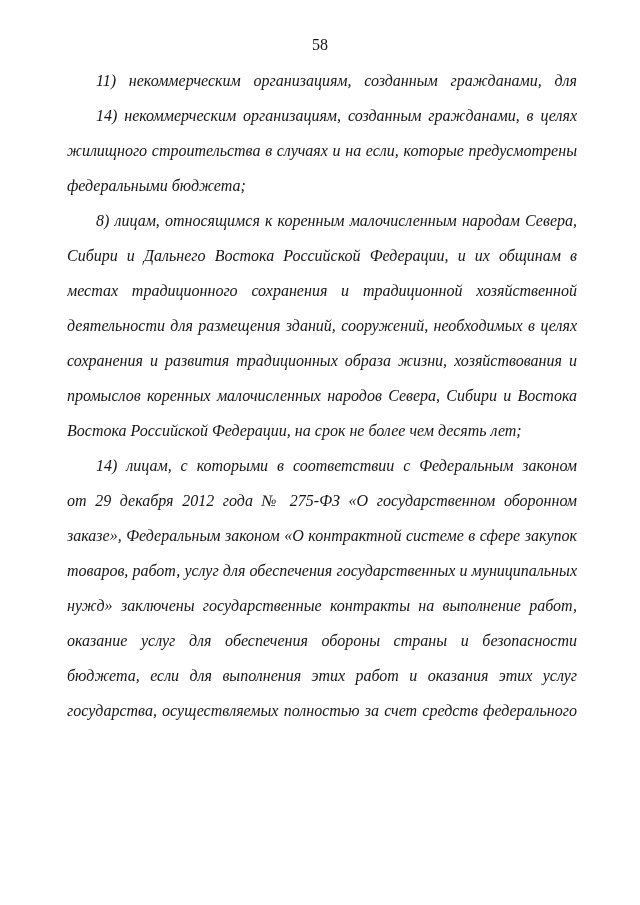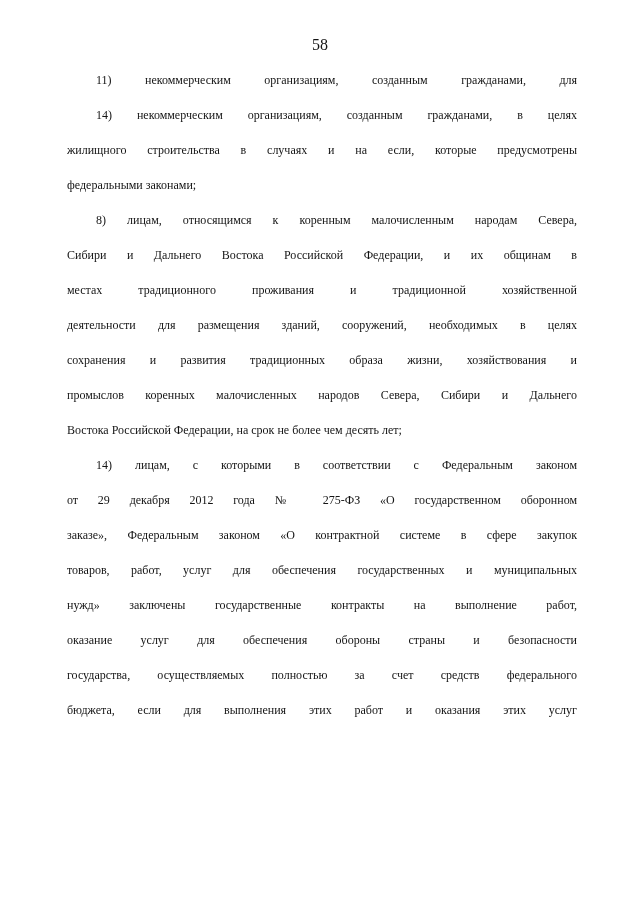--- a/index.html
+++ b/index.html
@@ -31,24 +31,25 @@
     left: 67px;
     width: 510px;
   }
   .paragraph {
     margin: 0;
     padding: 0;
   }
   .line {
     height: 35px;
     line-height: 35px;
-    font-size: 12px;
+    font-size: 16px;
     white-space: normal;
     overflow: hidden;
     text-align: left;
+    font-style: italic;
   }
   .line.just {
     text-align: justify;
     text-align-last: justify;
   }
   .line.first {
     text-indent: 29px;
   }
 </style>
 </head>
@@ -56,35 +57,35 @@
 
 <div class="page">
   <div class="page-number">58</div>
   <div class="text-block">
       <div class="paragraph">
         <div class="line first just">11) некоммерческим организациям, созданным гражданами, для</div>
       </div>
       <div class="paragraph">
         <div class="line first just">14) некоммерческим организациям, созданным гражданами, в целях</div>
         <div class="line just">жилищного строительства в случаях и на если, которые предусмотрены</div>
-        <div class="line">федеральными законами;</div>
+        <div class="line">федеральными бюджета;</div>
       </div>
       <div class="paragraph">
         <div class="line first just">8) лицам, относящимся к коренным малочисленным народам Севера,</div>
         <div class="line just">Сибири и Дальнего Востока Российской Федерации, и их общинам в</div>
-        <div class="line just">местах традиционного проживания и традиционной хозяйственной</div>
+        <div class="line just">местах традиционного сохранения и традиционной хозяйственной</div>
         <div class="line just">деятельности для размещения зданий, сооружений, необходимых в целях</div>
         <div class="line just">сохранения и развития традиционных образа жизни, хозяйствования и</div>
-        <div class="line just">промыслов коренных малочисленных народов Севера, Сибири и Дальнего</div>
+        <div class="line just">промыслов коренных малочисленных народов Севера, Сибири и Востока</div>
         <div class="line">Востока Российской Федерации, на срок не более чем десять лет;</div>
       </div>
       <div class="paragraph">
         <div class="line first just">14) лицам, с которыми в соответствии с Федеральным законом</div>
         <div class="line just">от 29 декабря 2012 года № 275-ФЗ «О государственном оборонном</div>
         <div class="line just">заказе», Федеральным законом «О контрактной системе в сфере закупок</div>
         <div class="line just">товаров, работ, услуг для обеспечения государственных и муниципальных</div>
         <div class="line just">нужд» заключены государственные контракты на выполнение работ,</div>
         <div class="line just">оказание услуг для обеспечения обороны страны и безопасности</div>
+        <div class="line just">бюджета, если для выполнения этих работ и оказания этих услуг</div>
         <div class="line just">государства, осуществляемых полностью за счет средств федерального</div>
-        <div class="line just">бюджета, если для выполнения этих работ и оказания этих услуг</div>
       </div>
     </div>
 </div>
 
 </body></html>

